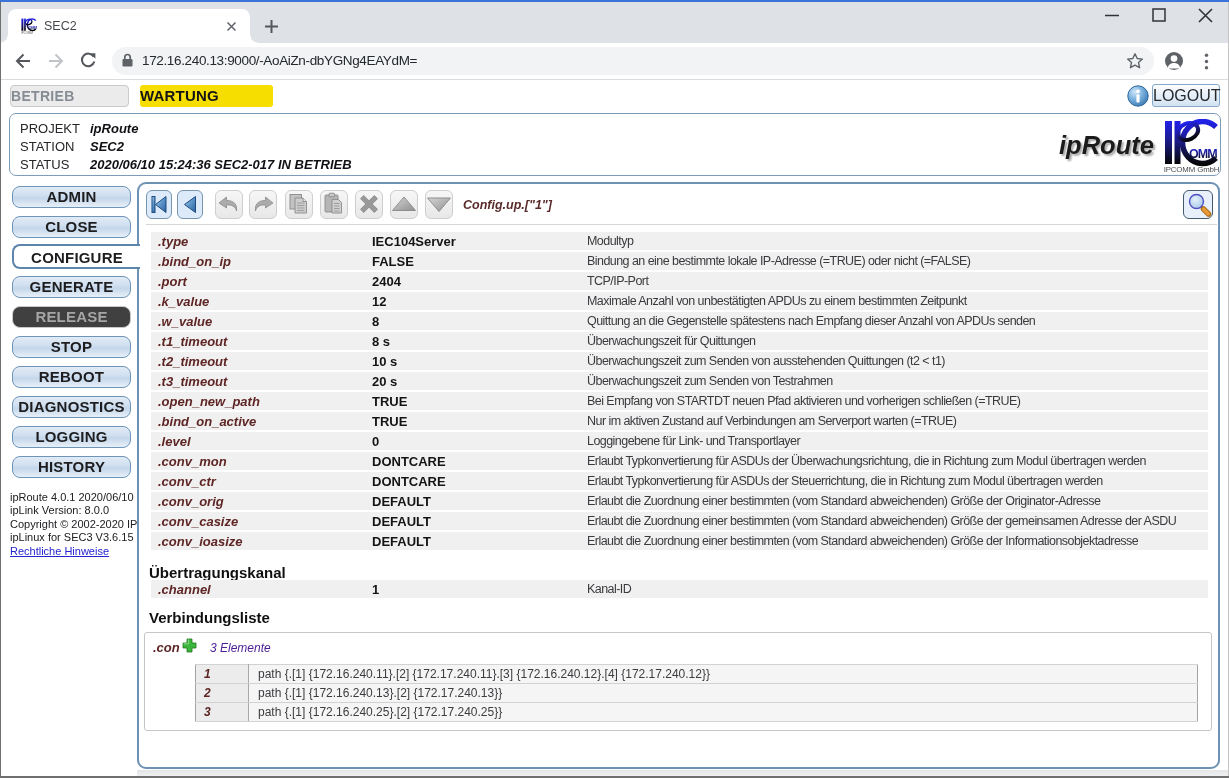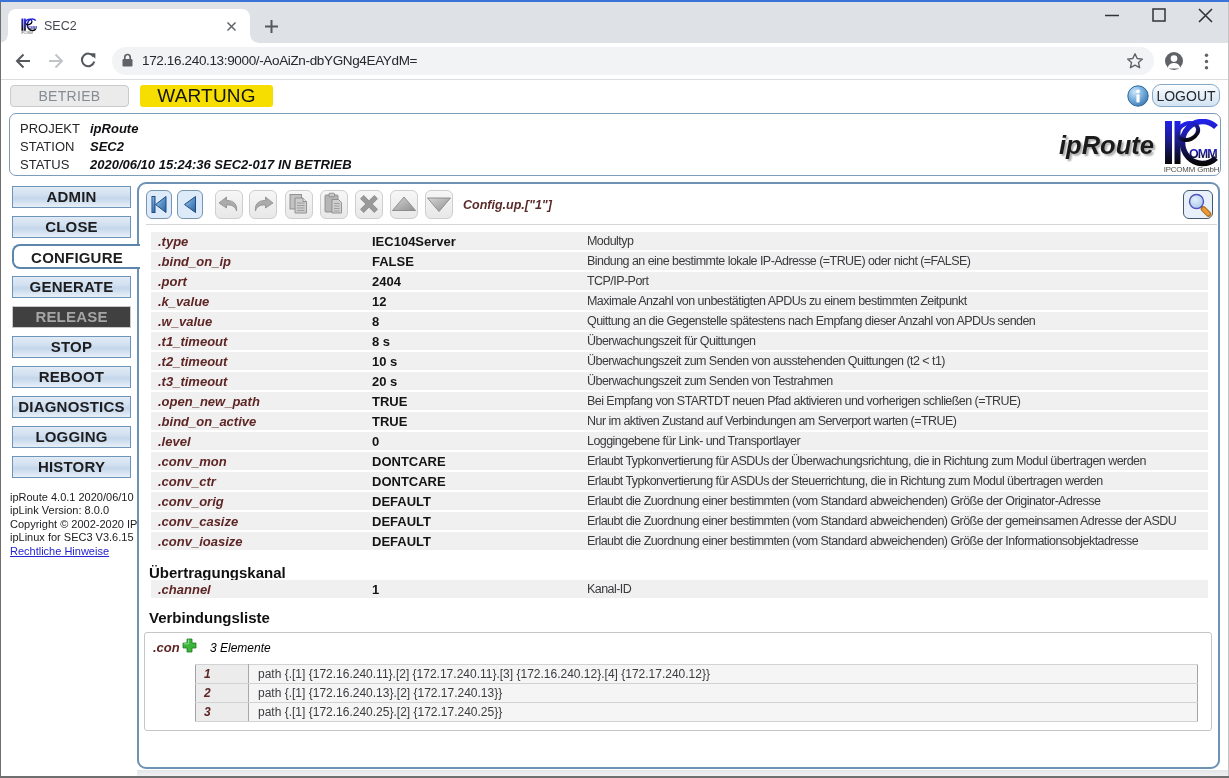--- a/index.html
+++ b/index.html
@@ -16,33 +16,33 @@
 #tabtitle { left:44px; top:19px; font-size:12.5px; color:#45494e; }
 #leftedge { left:0; top:2px; width:1px; height:774px; background:#6f6f6f; z-index:50; }
 #rightedge { left:1228px; top:2px; width:1px; height:774px; background:#c4c4c4; z-index:50; }
 #addrbar { left:0; top:43px; width:1229px; height:36px; background:#fff; }
 #addrline { left:0; top:79px; width:1229px; height:1px; background:#dadce0; }
 #pill { left:112px; top:47px; width:1042px; height:28px; background:#f1f3f4; border-radius:14px; }
 #urltext { left:142px; top:53px; font-size:13.5px; color:#25282c; letter-spacing:-0.35px; }
 
 
 #page { left:1px; top:80px; width:1227px; height:698px; background:#fff; }
-.pgbtn { position:absolute; text-align:center; font-weight:normal; font-size:14px; }
+.pgbtn { position:absolute; text-align:left; font-weight:bold; font-size:14px; }
 #betrieb { left:9px; top:5px; width:119px; height:22px; line-height:21px; background:#ebebeb; border:1px solid #cbcbcb; border-radius:4px; color:#868c94; letter-spacing:0.3px;}
-#wartung { left:139px; top:5px; width:133px; height:22px; line-height:22px; background:#f6de00; border-radius:3px; color:#141414; font-size:19px; letter-spacing:0.2px;}
-#logout { position:absolute; left:1151px; top:4px; width:68px; height:23px; line-height:22px; text-align:center; font-size:14px; color:#26292c; background:linear-gradient(180deg,#fdfeff 0%,#e7f0f9 45%,#d3e3f2 100%); border:1px solid #85a8c9; border-radius:9px; }
+#wartung { left:139px; top:5px; width:133px; height:22px; line-height:22px; background:#f6de00; border-radius:3px; color:#141414; font-size:15px; letter-spacing:0.2px;}
+#logout { position:absolute; left:1151px; top:4px; width:68px; height:23px; line-height:22px; text-align:center; font-size:16px; color:#26292c; background:linear-gradient(180deg,#fdfeff 0%,#e7f0f9 45%,#d3e3f2 100%); border:1px solid #85a8c9; border-radius:3px; }
 
 #hdrbox { left:8px; top:33px; width:1212px; height:63px; border:1px solid #7d9cba; border-radius:7px; background:#fff; }
 .hlabel { position:absolute; left:10px; font-size:13px; color:#26262a; }
 .hval { position:absolute; left:80px; font-size:13px; color:#101014; font-weight:bold; font-style:italic; }
 #iproute-logo { position:absolute; top:17px; left:1049px; font-size:25.5px; font-weight:bold; font-style:italic; color:#1b1b1b; text-shadow:2px 2px 2px #a9a9a9; }
 #gmbh { position:absolute; left:1151px; top:51px; width:61px; font-size:7.8px; letter-spacing:-0.1px; color:#4a4a4a; text-align:center; }
 
 
-.sbtn { position:absolute; left:11px; width:119px; height:22px; line-height:19px; text-align:center; font-size:15px; font-weight:bold; color:#1d1d1f; border:1px solid #6d95ba; border-radius:0; background:linear-gradient(180deg,#e2ebf5 0%,#cfdeef 45%,#c3d6ea 55%,#e8f0f8 100%); letter-spacing:0.2px; }
+.sbtn { position:absolute; left:11px; width:119px; height:22px; line-height:19px; text-align:center; font-size:15px; font-weight:bold; color:#1d1d1f; border:1px solid #6d95ba; border-radius:8px; background:linear-gradient(180deg,#e2ebf5 0%,#cfdeef 45%,#c3d6ea 55%,#e8f0f8 100%); letter-spacing:0.2px; }
 #btn-release { background:#404040; border-color:#c9c9c9; color:#a5a5a5; }
 #btn-configure { width:128px; height:25px; line-height:23px; background:#fff; border:2px solid #5e86ac; border-right:none; border-radius:8px 0 0 8px; z-index:6; }
 #sfoot { position:absolute; left:9px; top:411px; width:128px; font-size:11px; line-height:13.4px; color:#202024; white-space:nowrap; overflow:hidden; }
 #sfoot a { color:#2524cf; }
 
 
 #panel { left:136px; top:102px; width:1083px; height:587px; background:#fff; border:2px solid #6d92b4; border-radius:9px; z-index:2; }
 .tbtn { position:absolute; top:6px; width:28px; height:29px; border:1px solid #cecece; border-radius:6px; background:linear-gradient(180deg,#f6f6f6,#e8e8e8); }
 .tbtn.on { border-color:#7895ae; background:#dceafa; }
 #cfglabel { position:absolute; left:324px; top:14px; font-size:12.5px; font-weight:bold; font-style:italic; color:#5a2b2b; }
@@ -50,21 +50,21 @@
 #tbdivider { position:absolute; left:7px; top:40px; width:1071px; height:1px; background:#d6d6d6; }
 
 .row { position:absolute; left:12px; width:1057px; height:18px; background:#f1f0f0; }
 .c1 { position:absolute; left:7px; top:2px; font-size:13px; font-weight:bold; font-style:italic; color:#5e2525; white-space:nowrap; }
 .c2 { position:absolute; left:221px; top:2px; font-size:13px; font-weight:bold; color:#141414; white-space:nowrap; }
 .c3 { position:absolute; left:436px; top:2px; font-size:12.5px; color:#3a3a3e; white-space:nowrap; letter-spacing:-0.55px; }
 .heading { position:absolute; left:10px; font-size:15px; font-weight:bold; color:#101010; }
 
 #conbox { position:absolute; left:5px; top:448px; width:1068px; height:99px; border:1px solid #c6c6c6; border-radius:3px; background:#fff; }
 #conlabel { position:absolute; left:8px; top:7px; font-size:13px; font-weight:bold; font-style:italic; color:#5e2525; }
-#elems { position:absolute; left:65px; top:8px; font-size:12px; font-style:italic; color:#000000; }
+#elems { position:absolute; left:65px; top:8px; font-size:12px; font-style:italic; color:#4c1d95; }
 #contable { position:absolute; left:50px; top:31px; width:1003px; border-collapse:collapse; border:1px solid #a3a3a7; }
 #contable td { font-size:12px; height:19px; padding:0; border-top:1px solid #d2d2d2; border-bottom:1px solid #d2d2d2; }
 #contable td.num { width:53px; background:#ececec; color:#5e2525; font-weight:bold; font-style:italic; padding-left:8px; border-right:1px solid #a8a8ac; }
 #contable td.pth { background:#f5f5f5; color:#3c3c40; padding-left:9px; }
 
 #underpanel { left:136px; top:690px; width:1091px; height:6px; background:linear-gradient(180deg,#e3e5e7,#f0f0f1); }
 #botbar { left:-1px; top:696px; width:1229px; height:3px; background:#6f6f6f; }
 </style>
 </head>
 <body>

